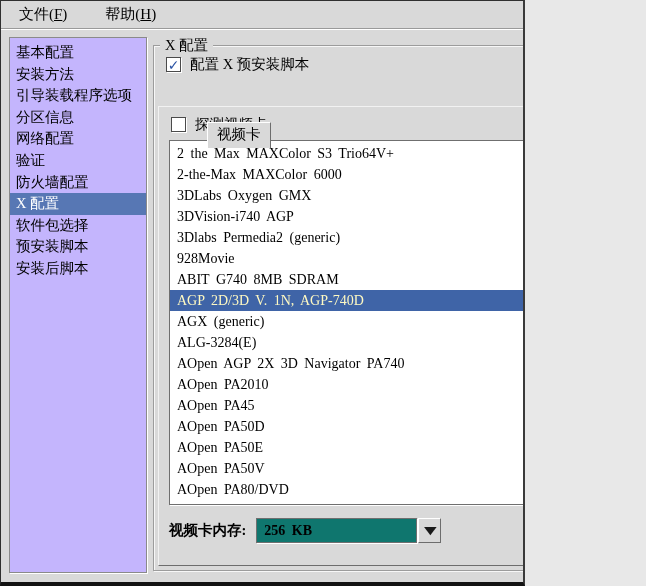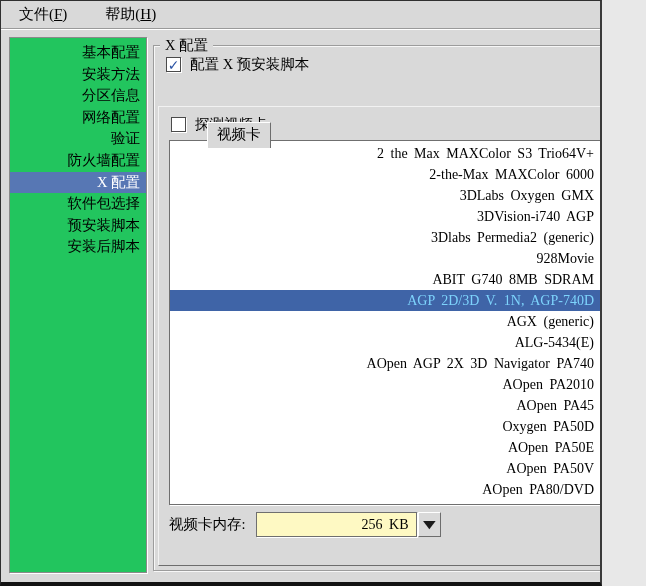--- a/index.html
+++ b/index.html
@@ -1,32 +1,32 @@
 <!DOCTYPE html>
 <html><head>
 <meta charset="utf-8">
 <style>
   html,body{margin:0;padding:0;background:#e8e8e8;font-family:"Liberation Serif","DejaVu Serif",serif;}
   *{box-sizing:border-box;cursor:default;-webkit-user-select:none;user-select:none;}
 
   .window{
-    position:relative;width:602px;height:586px;background:#d9d9d9;
+    position:relative;width:525px;height:586px;background:#d9d9d9;
     border:1px solid #2f2f2f;border-right:2px solid #3a3a3a;border-bottom:4px solid #121212;
-    overflow:hidden;color:#000;text-align:right;
+    overflow:hidden;color:#000;
   }
 
   
   .menubar{position:absolute;left:0;top:0;right:0;height:27px;display:flex;align-items:center;padding-left:12px;gap:26px;font-size:15px;}
   .menu-item{padding:2px 6px;white-space:nowrap;}
   .menu-item u{text-decoration:underline;}
   .menu-sep{position:absolute;left:0;right:0;top:27px;height:2px;border-top:1px solid #9a9a9a;border-bottom:1px solid #ffffff;}
 
   
   .sidebar{
-    position:absolute;left:8px;top:36px;width:138px;height:536px;background:#22c55e;
+    position:absolute;left:8px;top:36px;width:138px;height:536px;background:#c4b5fd;
     border:1px solid #8a8a8a;box-shadow:1px 1px 0 #ffffff;padding-top:4px;overflow:hidden;
   }
   .sb-item{height:21.6px;line-height:21.6px;padding:0 6px;font-size:14.5px;white-space:nowrap;}
   .sb-item.selected{background:#5777b4;color:#ffffff;}
 
   
   .frame{
     position:absolute;left:152px;top:44px;width:484px;height:526px;
     border:1px solid #9c9c9c;box-shadow:inset 1px 1px 0 #f7f7f7,1px 1px 0 #f7f7f7;
   }
@@ -62,21 +62,21 @@
     border:1px solid;border-color:#f2f2f2 #6d6d6d #6d6d6d #f2f2f2;z-index:2;
   }
 
   
   .list-wrap{position:absolute;left:10px;top:33px;right:8px;bottom:60px;}
   .card-list{
     position:absolute;left:0;top:0;bottom:0;right:21px;background:#ffffff;
     border:1px solid #6f6f6f;box-shadow:1px 1px 0 #ffffff;overflow:hidden;padding-top:2px;
   }
   .row{height:21px;line-height:21px;padding:0 7px;font-size:14px;white-space:nowrap;word-spacing:3px;}
-  .row.selected{background:#3f64a7;color:#7dd3fc;}
+  .row.selected{background:#3f64a7;color:#fef9c3;}
 
   
   .vscroll{
     position:absolute;right:0;top:1px;bottom:1px;width:17px;background:#b1b1b1;
     border:1px solid #8b8b8b;
   }
   .sc-btn{
     position:absolute;left:0;width:15px;height:17px;background:#d9d9d9;
     border:1px solid;border-color:#ffffff #6d6d6d #6d6d6d #ffffff;
     display:flex;align-items:center;justify-content:center;font-size:8px;color:#1a1a1a;
@@ -84,25 +84,25 @@
   }
   .sc-up{top:0;}
   .sc-down{bottom:0;}
   .sc-thumb{
     position:absolute;left:0;top:19px;width:15px;height:53px;
     border:1px solid;border-color:#ffffff #6d6d6d #6d6d6d #ffffff;
     background:repeating-linear-gradient(45deg,#d6d6d6 0 4px,#a9a9a9 4px 6px);
   }
 
   
-  .mem-row{position:absolute;left:10px;bottom:28px;height:26px;display:flex;align-items:center;font-size:14.5px;}
+  .mem-row{position:absolute;left:10px;bottom:22px;height:26px;display:flex;align-items:center;font-size:14.5px;font-weight:bold;}
   .mem-label{white-space:nowrap;margin-right:10px;}
   .combo{display:flex;height:25px;}
   .combo-entry{
-    width:161px;height:25px;background:#fef9c3;border:1px solid #6f6f6f;box-shadow:1px 1px 0 #ffffff;
+    width:161px;height:25px;background:#0f766e;border:1px solid #6f6f6f;box-shadow:1px 1px 0 #ffffff;
     font-size:14px;line-height:23px;padding:0 7px;word-spacing:3px;white-space:nowrap;
   }
   .combo-btn{
     width:23px;height:25px;margin-left:1px;background:#d9d9d9;
     border:1px solid;border-color:#ffffff #6d6d6d #6d6d6d #ffffff;
     display:flex;align-items:center;justify-content:center;font-size:11px;color:#1a1a1a;
     font-family:"DejaVu Sans",sans-serif;transform:none;
   }
   .combo-btn span{transform:scaleX(1.5);}
 </style>
@@ -113,20 +113,21 @@
 
   <div class="menubar">
     <div class="menu-item"><span>文件(</span><u>F</u><span>)</span></div>
     <div class="menu-item"><span>帮助(</span><u>H</u><span>)</span></div>
   </div>
   <div class="menu-sep"></div>
 
   <div class="sidebar" id="sidebar-list">
       <div class="sb-item">基本配置</div>
       <div class="sb-item">安装方法</div>
+      <div class="sb-item">引导装载程序选项</div>
       <div class="sb-item">分区信息</div>
       <div class="sb-item">网络配置</div>
       <div class="sb-item">验证</div>
       <div class="sb-item">防火墙配置</div>
       <div class="sb-item selected">X 配置</div>
       <div class="sb-item">软件包选择</div>
       <div class="sb-item">预安装脚本</div>
       <div class="sb-item">安装后脚本</div>
     </div>
 
@@ -159,25 +160,25 @@
         <div class="card-list" id="card-list">
             <div class="row">2 the Max MAXColor S3 Trio64V+</div>
             <div class="row">2-the-Max MAXColor 6000</div>
             <div class="row">3DLabs Oxygen GMX</div>
             <div class="row">3DVision-i740 AGP</div>
             <div class="row">3Dlabs Permedia2 (generic)</div>
             <div class="row">928Movie</div>
             <div class="row">ABIT G740 8MB SDRAM</div>
             <div class="row selected">AGP 2D/3D V. 1N, AGP-740D</div>
             <div class="row">AGX (generic)</div>
-            <div class="row">ALG-5434(E)</div>
+            <div class="row">ALG-3284(E)</div>
             <div class="row">AOpen AGP 2X 3D Navigator PA740</div>
             <div class="row">AOpen PA2010</div>
             <div class="row">AOpen PA45</div>
-            <div class="row">Oxygen PA50D</div>
+            <div class="row">AOpen PA50D</div>
             <div class="row">AOpen PA50E</div>
             <div class="row">AOpen PA50V</div>
             <div class="row">AOpen PA80/DVD</div>
             <div class="row">AOpen PG128</div>
           </div>
         <div class="vscroll">
           <div class="sc-btn sc-up">
               <span>▲</span>
             </div>
           <div class="sc-thumb"></div>

